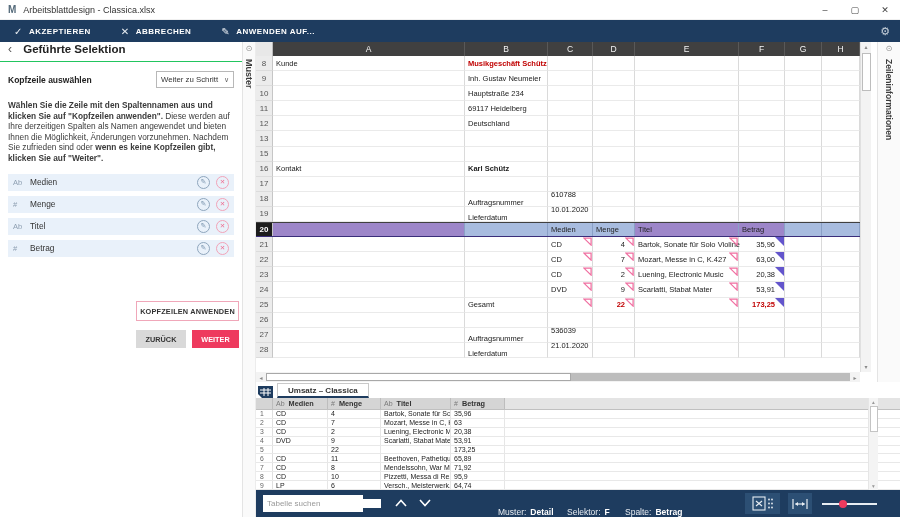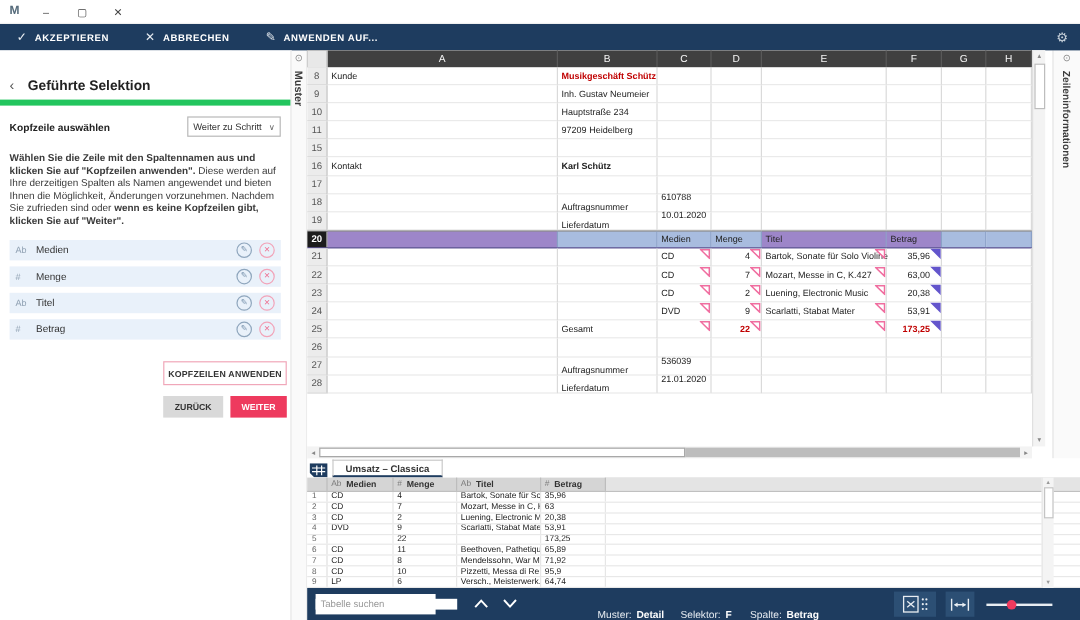--- a/index.html
+++ b/index.html
@@ -18,21 +18,21 @@
   .toolbar { height:22px; background:#1e3c5f; display:flex; align-items:center; padding-left:14px; position:relative; }
   .tb-item { display:flex; align-items:center; color:#fff; font-size:8px; font-weight:600; letter-spacing:.5px; margin-right:30px; cursor:pointer; }
   .tb-ico { font-size:10px; font-weight:400; margin-right:6px; color:#e8edf2; }
   .gear { position:absolute; right:10px; color:#c5cfd9; font-size:11px; cursor:pointer; }
 
   
   .main { display:flex; height:475px; }
 
   
   .left-panel { width:243px; background:#fff; border-right:1px solid #e4e4e4; padding:0 0 0 0; position:relative; }
-  .panel-header { padding:22px 8px 5px 8px; border-bottom:5px solid #22c55e; font-size:11.5px; font-weight:bold; color:#222; }
+  .panel-header { padding:0 8px 5px 8px; border-bottom:1px solid #22c55e; font-size:11.5px; font-weight:bold; color:#222; }
   .panel-header .back { font-weight:400; color:#555; margin-right:8px; font-size:12px; cursor:pointer; }
   .step-row { display:flex; align-items:center; justify-content:space-between; margin:9px 8px 0 8px; }
   .step-label { font-size:8.5px; font-weight:bold; color:#222; }
   .dropdown { width:78px; height:17px; border:1px solid #b8b8b8; background:#fff; font-size:7.8px; color:#333; display:flex; align-items:center; justify-content:space-between; padding:0 4px; cursor:pointer; }
   .dd-chev { font-size:7px; color:#666; }
   .instructions { margin:12px 8px 0 8px; font-size:8.3px; line-height:10.6px; color:#3a3a3a; }
   .field-list { margin:10px 8px 0 8px; }
   .field-row { height:17px; background:#e9f1fa; display:flex; align-items:center; padding:0 5px; margin-bottom:5px; }
   .field-type { width:17px; font-size:7.5px; color:#8fa0b2; }
   .field-name { flex:1; font-size:8.3px; color:#333; }
@@ -131,20 +131,21 @@
   .slider .track { position:absolute; left:0; right:0; top:13px; height:1.5px; background:#e8edf2; }
   .slider .knob { position:absolute; top:10px; left:21px; width:8px; height:8px; border-radius:50%; background:#ee3a5e; }
 </style>
 </head>
 <body>
 
 <div class="window">
 
   <div class="titlebar">
     <span class="logo">M</span>
+    <span class="title">Arbeitsblattdesign - Classica.xlsx</span>
     <div class="win-controls">
       <span>–</span>
       <span>▢</span>
       <span>✕</span>
     </div>
   </div>
 
   <div class="toolbar">
     <div class="tb-item">
       <span class="tb-ico">✓</span>
@@ -266,22 +267,46 @@
                 <div class="cell col-D"></div>
                 <div class="cell col-E"></div>
                 <div class="cell col-F"></div>
                 <div class="cell col-G"></div>
                 <div class="cell col-H"></div>
               </div>
               <div class="sheet-row">
                 <div class="rowhead">11</div>
                 <div class="cell col-A"></div>
                 <div class="cell col-B">
-                  <span class="ct ">97209 Heidelberg</span>
-                </div>
+                  <span class="ct ">69117 Heidelberg</span>
+                </div>
+                <div class="cell col-C"></div>
+                <div class="cell col-D"></div>
+                <div class="cell col-E"></div>
+                <div class="cell col-F"></div>
+                <div class="cell col-G"></div>
+                <div class="cell col-H"></div>
+              </div>
+              <div class="sheet-row">
+                <div class="rowhead">12</div>
+                <div class="cell col-A"></div>
+                <div class="cell col-B">
+                  <span class="ct ">Deutschland</span>
+                </div>
+                <div class="cell col-C"></div>
+                <div class="cell col-D"></div>
+                <div class="cell col-E"></div>
+                <div class="cell col-F"></div>
+                <div class="cell col-G"></div>
+                <div class="cell col-H"></div>
+              </div>
+              <div class="sheet-row">
+                <div class="rowhead">13</div>
+                <div class="cell col-A"></div>
+                <div class="cell col-B"></div>
                 <div class="cell col-C"></div>
                 <div class="cell col-D"></div>
                 <div class="cell col-E"></div>
                 <div class="cell col-F"></div>
                 <div class="cell col-G"></div>
                 <div class="cell col-H"></div>
               </div>
               <div class="sheet-row">
                 <div class="rowhead">15</div>
                 <div class="cell col-A"></div>

